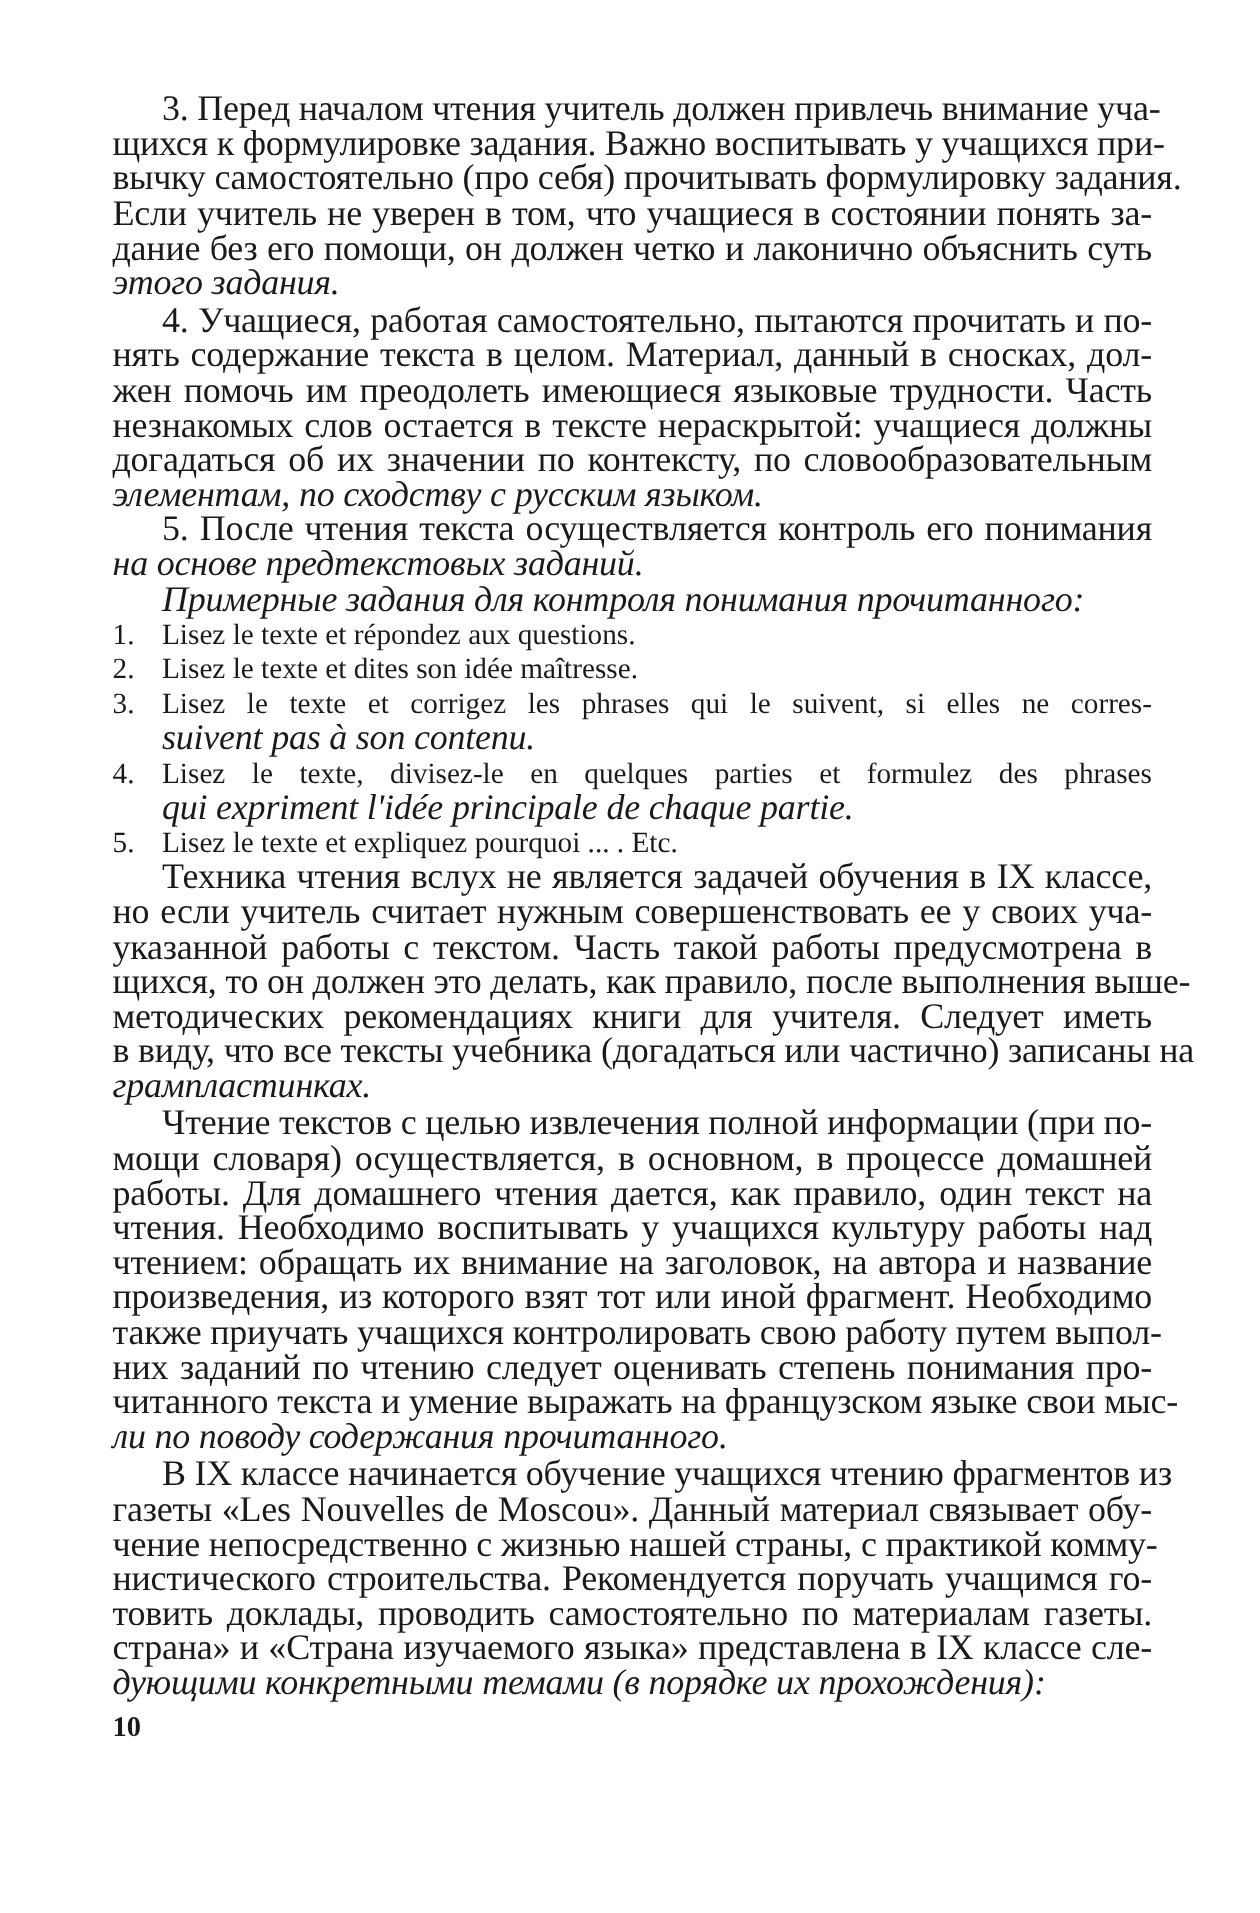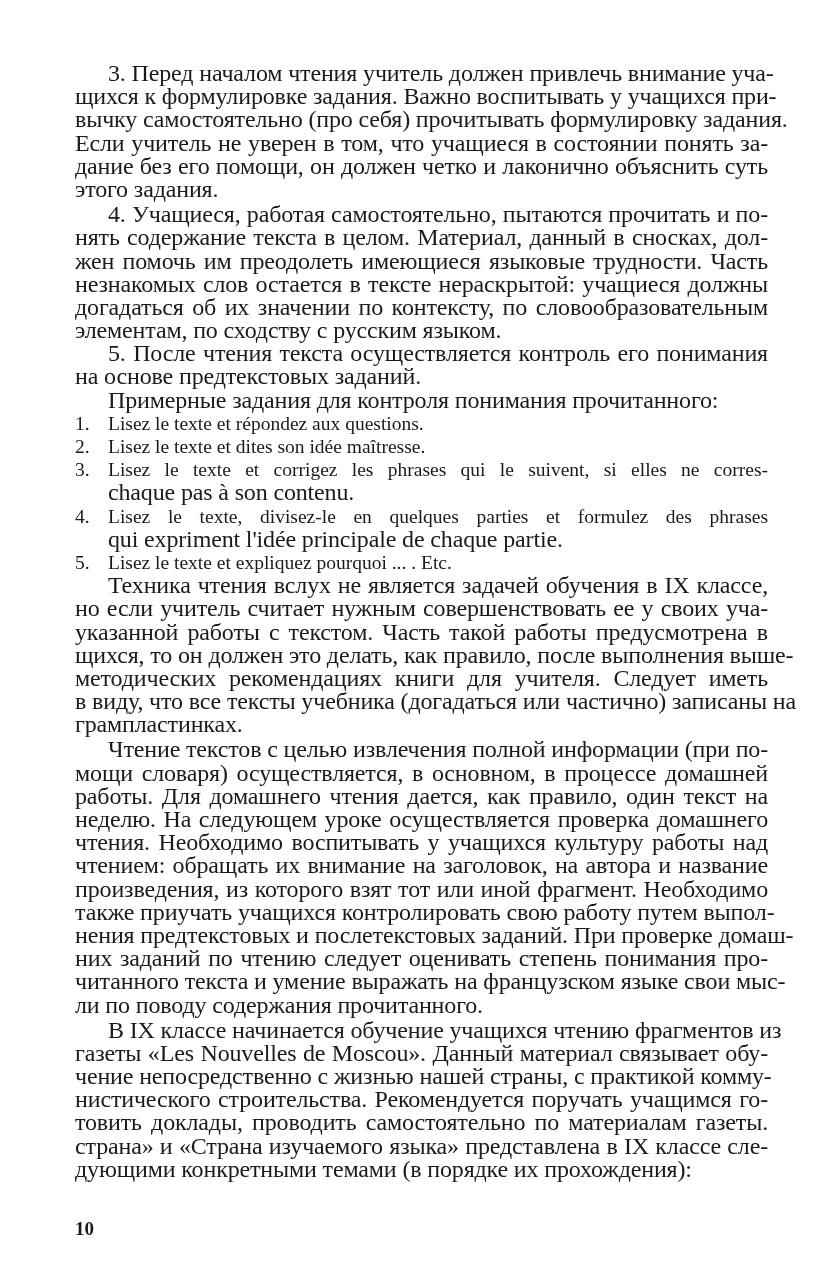--- a/index.html
+++ b/index.html
@@ -26,20 +26,21 @@
       height: 23.2px;
       line-height: 23.2px;
       font-size: 24px;
       white-space: nowrap;
       text-align: justify;
       text-align-last: justify;
       letter-spacing: -0.15px;
     }
     .line.last {
       text-align-last: left;
+      font-style: italic;
     }
     .indent {
       padding-left: 33px;
     }
     .list-line {
       display: flex;
       height: 23.2px;
       line-height: 23.2px;
       font-size: 19.5px;
       white-space: nowrap;
@@ -59,21 +60,21 @@
     }
     .list-cont {
       padding-left: 33px;
     }
     .para-gap {
       height: 2px;
     }
     .page-number {
       position: absolute;
       left: 75px;
-      top: 1217px;
+      top: 1140px;
       font-size: 19px;
       font-weight: bold;
       line-height: 24px;
     }
   </style>
 </head>
 <body>
 
 <div class="page">
 
@@ -111,21 +112,21 @@
       <span class="list-text last">Lisez le texte et répondez aux questions.</span>
     </div>
     <div class="list-line">
       <span class="list-num">2.</span>
       <span class="list-text last">Lisez le texte et dites son idée maîtresse.</span>
     </div>
     <div class="list-line">
       <span class="list-num">3.</span>
       <span class="list-text">Lisez le texte et corrigez les phrases qui le suivent, si elles ne corres-</span>
     </div>
-    <span class="line last list-cont">chaque pas à son contenu.</span>
+    <span class="line last list-cont">suivent pas à son contenu.</span>
     <div class="list-line">
       <span class="list-num">4.</span>
       <span class="list-text">Lisez le texte, divisez-le en quelques parties et formulez des phrases</span>
     </div>
     <span class="line last list-cont">qui expriment l'idée principale de chaque partie.</span>
     <div class="list-line">
       <span class="list-num">5.</span>
       <span class="list-text last">Lisez le texte et expliquez pourquoi ... . Etc.</span>
     </div>
   </div>
@@ -138,26 +139,24 @@
     <span class="line">методических рекомендациях книги для учителя. Следует иметь</span>
     <span class="line">в виду, что все тексты учебника (догадаться или частично) записаны на</span>
     <span class="line last">грампластинках.</span>
   </div>
   <div class="para-gap"></div>
 
   <div>
     <span class="line indent">Чтение текстов с целью извлечения полной информации (при по-</span>
     <span class="line">мощи словаря) осуществляется, в основном, в процессе домашней</span>
     <span class="line">работы. Для домашнего чтения дается, как правило, один текст на</span>
-    <span class="line">неделю. На следующем уроке осуществляется проверка домашнего</span>
     <span class="line">чтения. Необходимо воспитывать у учащихся культуру работы над</span>
     <span class="line">чтением: обращать их внимание на заголовок, на автора и название</span>
     <span class="line">произведения, из которого взят тот или иной фрагмент. Необходимо</span>
     <span class="line">также приучать учащихся контролировать свою работу путем выпол-</span>
-    <span class="line">нения предтекстовых и послетекстовых заданий. При проверке домаш-</span>
     <span class="line">них заданий по чтению следует оценивать степень понимания про-</span>
     <span class="line">читанного текста и умение выражать на французском языке свои мыс-</span>
     <span class="line last">ли по поводу содержания прочитанного.</span>
   </div>
   <div class="para-gap"></div>
 
   <div>
     <span class="line indent">В IX классе начинается обучение учащихся чтению фрагментов из</span>
     <span class="line">газеты «Les Nouvelles de Moscou». Данный материал связывает обу-</span>
     <span class="line">чение непосредственно с жизнью нашей страны, с практикой комму-</span>

